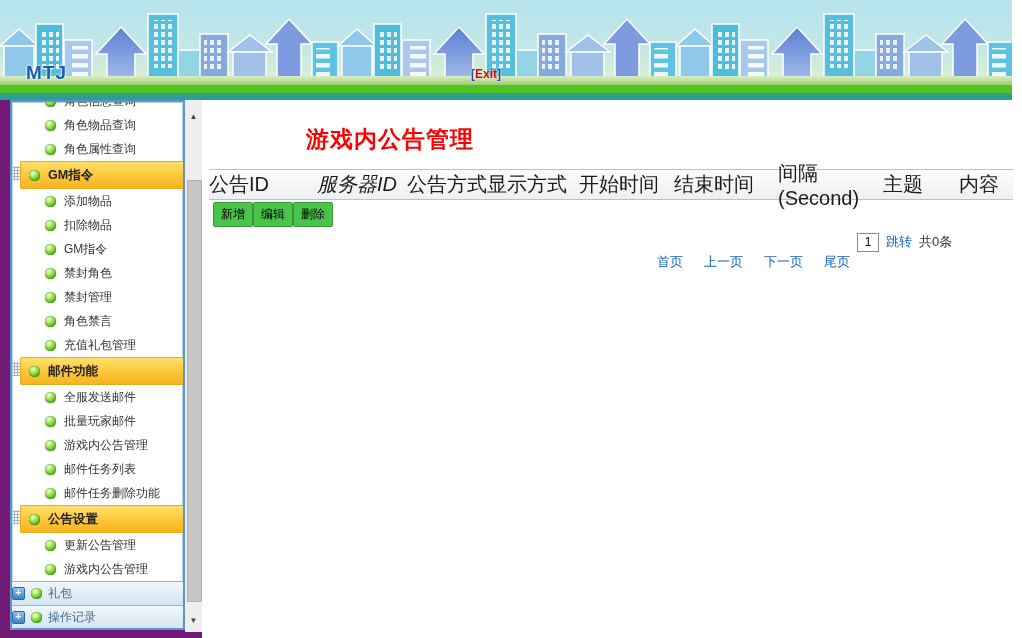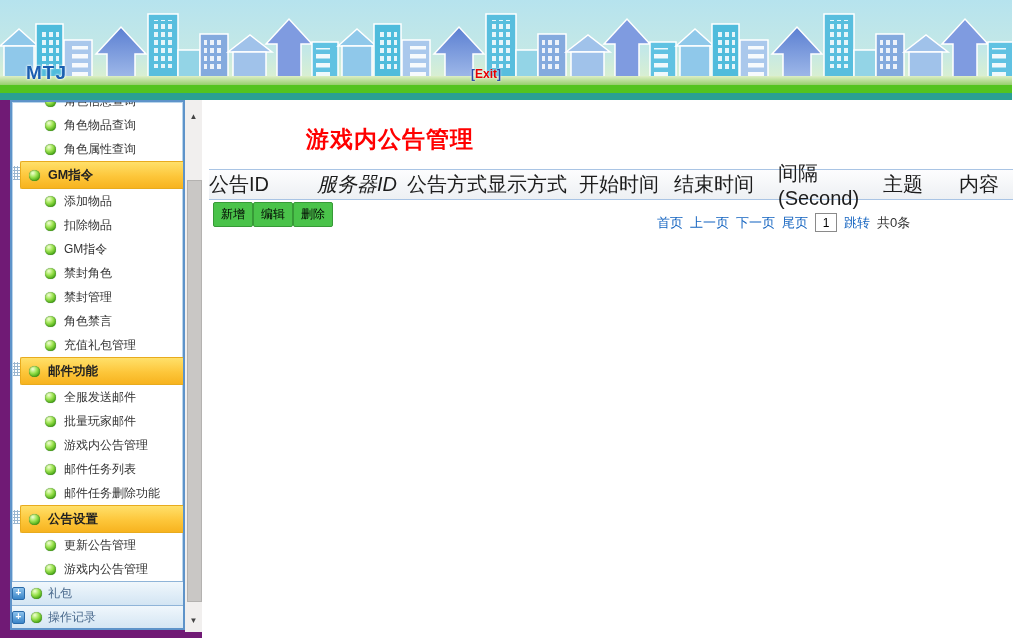--- a/index.html
+++ b/index.html
@@ -270,21 +270,21 @@
     <div class="toolbar">
 
         <button class="gbtn">新增</button>
 
         <button class="gbtn">编辑</button>
 
         <button class="gbtn">删除</button>
       </div>
 
     <div class="pager">
-      <span style="display:flex;gap:7px;">
+      <span style="display:flex;gap:21px;margin-top:40px;">
 
           <a class="plink">首页</a>
 
           <a class="plink">上一页</a>
 
           <a class="plink">下一页</a>
 
           <a class="plink">尾页</a>
         </span>
       <input class="page-input" value="1" style="">

